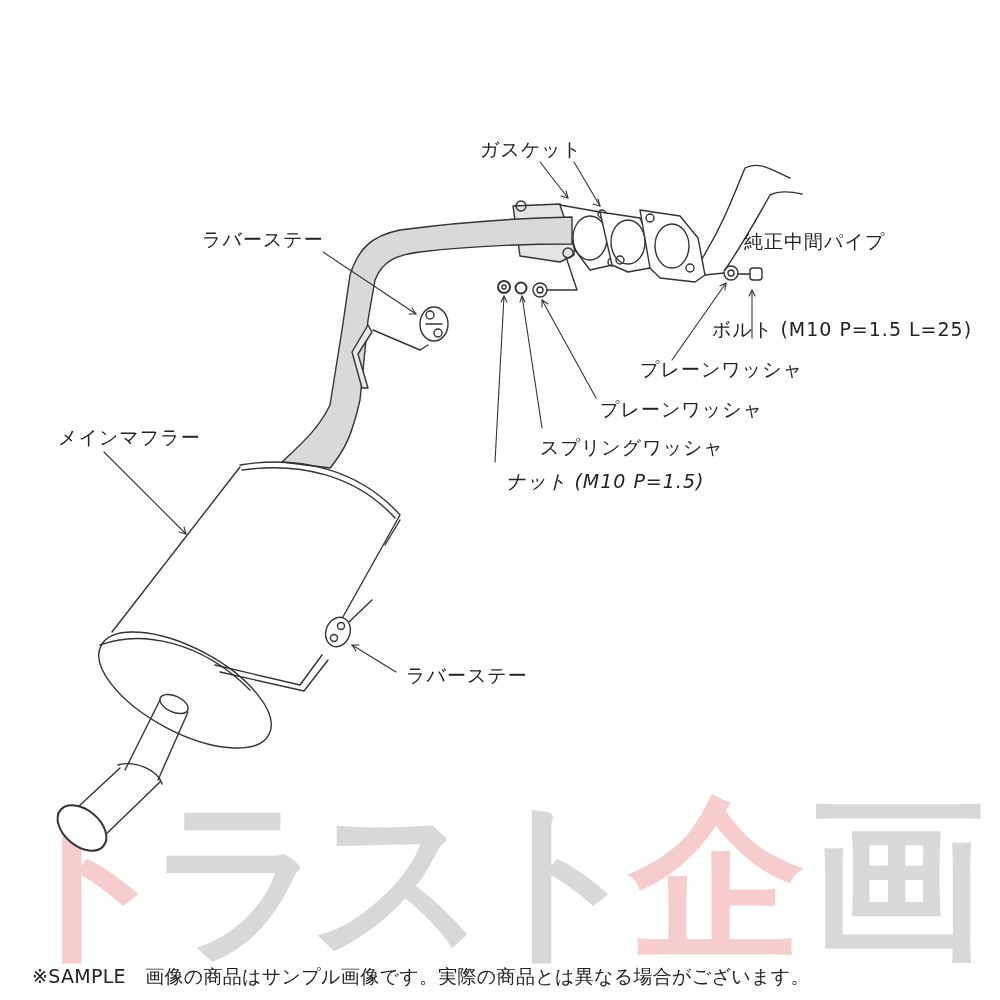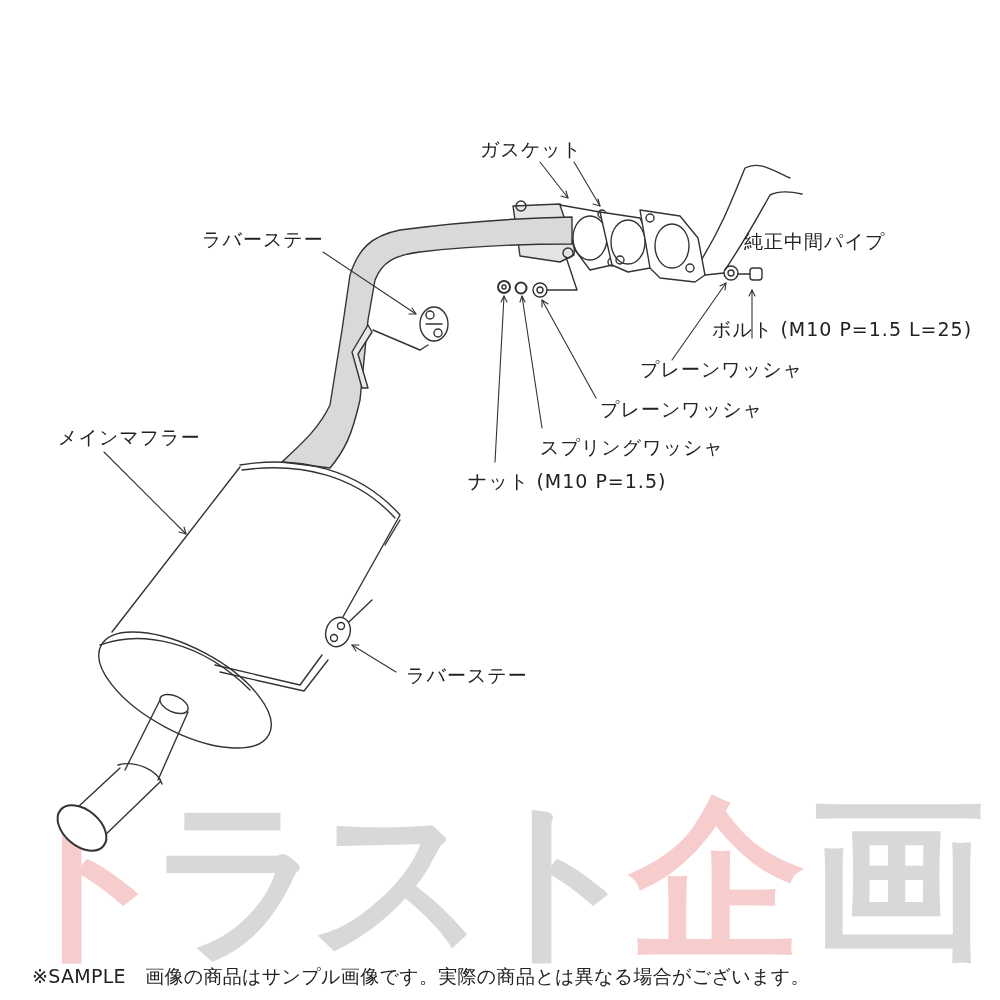--- a/index.html
+++ b/index.html
@@ -149,17 +149,17 @@
   </g>
 </svg>
 
 <div class="label" style="left:480px; top:140px;font-family:Liberation Serif, serif;">ガスケット</div>
 <div class="label" style="left:744px; top:232px;">純正中間パイプ</div>
 <div class="label" style="left:202px; top:230px;">ラバーステー</div>
 <div class="label" style="left:712px; top:320px;text-align:center;">ボルト (M10 P=1.5 L=25)</div>
 <div class="label" style="left:640px; top:360px;">プレーンワッシャ</div>
 <div class="label" style="left:600px; top:400px;">プレーンワッシャ</div>
 <div class="label" style="left:540px; top:438px;">スプリングワッシャ</div>
-<div class="label" style="left:468px; top:472px;">ナット (M10 P=1.5)</div>
+<div class="label" style="left:506px; top:472px;font-style:italic;">ナット (M10 P=1.5)</div>
 <div class="label" style="left:58px; top:428px;">メインマフラー</div>
 <div class="label" style="left:406px; top:666px;">ラバーステー</div>
 
 <div class="footer">※SAMPLE　画像の商品はサンプル画像です。実際の商品とは異なる場合がございます。</div>
 
 </body></html>

